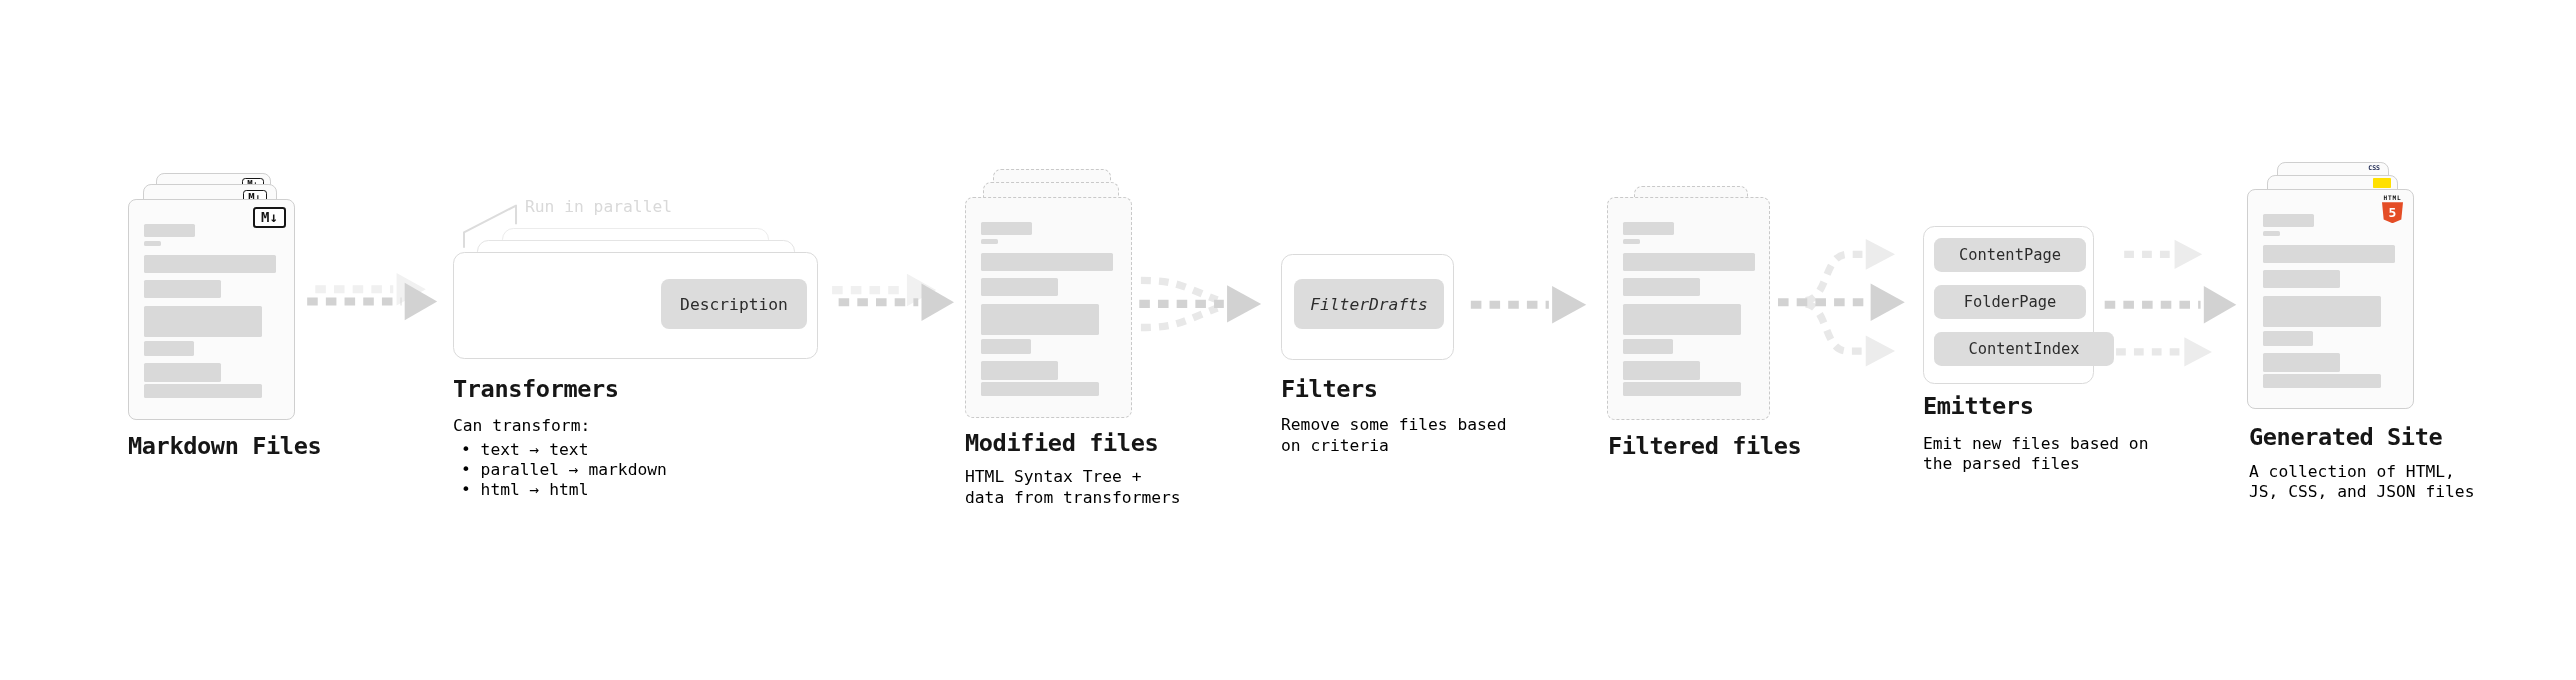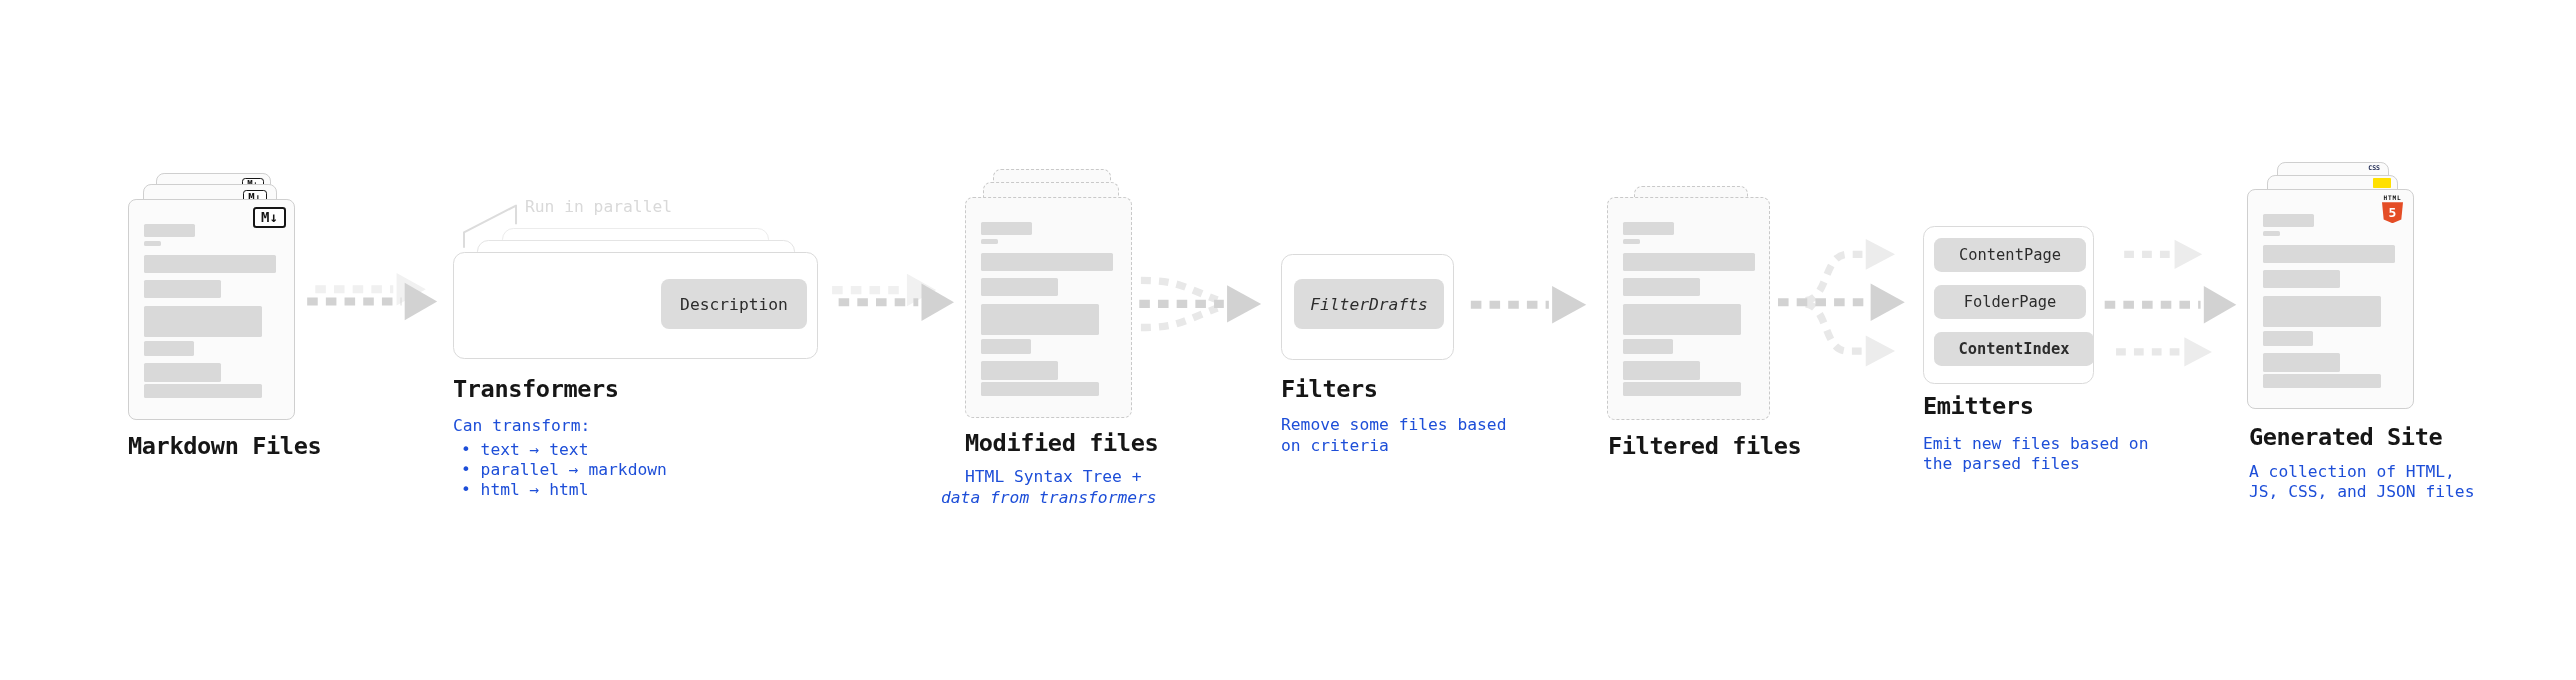--- a/index.html
+++ b/index.html
@@ -38,21 +38,21 @@
   .tbox.l1{border-color:#e4e4e4;}
   .tbox.l2{border-color:#ececec;}
   .pill{position:absolute;background:#dcdcdc;border-radius:8.1px;display:flex;align-items:center;justify-content:center;
     color:#2c2c2c;font-size:16.3px;white-space:nowrap;}
   .pill.l1{background:#e7e7e7;}
   .pill.l2{background:#f0f0f0;}
   .pill.sm{font-size:15.4px;border-radius:7.3px;}
 
   
   .title{position:absolute;font-size:23.6px;font-weight:600;color:#161616;letter-spacing:-0.4px;white-space:nowrap;}
-  .body{position:absolute;font-size:16.3px;line-height:20.3px;color:#1d4ed8;white-space:nowrap;}
+  .body{position:absolute;font-size:16.3px;line-height:20.3px;color:#000000;white-space:nowrap;}
   .callout{position:absolute;font-size:16.3px;color:#d9d9d9;white-space:nowrap;}
 
   
   .dd{stroke:#d2d2d2;stroke-width:10;stroke-dasharray:13 10;fill:none;}
   .hd{fill:#d2d2d2;}
   .dl{stroke:#f0f0f0;stroke-width:10;stroke-dasharray:13 10;fill:none;}
   .hl{fill:#f1f1f1;}
   .dc{stroke:#e8e8e8;stroke-width:9;stroke-dasharray:12 10;fill:none;}
   .hc{fill:#ececec;}
   .leader{stroke:#dcdcdc;stroke-width:2.5;fill:none;stroke-linejoin:round;}
@@ -182,21 +182,21 @@
           <div class="bar" style="top: 80px; width: 77px; height: 18px;"></div>
           <div class="bar" style="top: 106px; width: 118px; height: 31px;"></div>
           <div class="bar" style="top: 141px; width: 50px; height: 15.4px;"></div>
           <div class="bar" style="top: 163px; width: 77px; height: 18.7px;"></div>
           <div class="bar" style="top: 184px; width: 118px; height: 14px;"></div>
         </div>
     </div>
   </div>
   <div class="title" style="left:965px;top:429px;">Modified files</div>
   <div class="body" style="left:965px;top:467px;">HTML Syntax Tree +</div>
-  <div class="body" style="left:941px;top:488px;font-style:italic;">data from transformers</div>
+  <div class="body" style="left:965px;top:488px;">data from transformers</div>
 
   <div class="tbox" style="left:1281px;top:254px;width:173px;height:106px;"></div>
   <div class="pill" style="left:1294px;top:279px;width:150px;height:50px;font-style:italic;">
     <span>FilterDrafts</span>
   </div>
   <div class="title" style="left:1281px;top:375px;">Filters</div>
   <div class="body" style="left:1281px;top:415px;">Remove some files based</div>
   <div class="body" style="left:1281px;top:436px;">on criteria</div>
 
   <div class="stack" style="left:1607px;top:197px;width:163px;height:223px;">
@@ -216,21 +216,21 @@
   </div>
   <div class="title" style="left:1608px;top:432px;">Filtered files</div>
 
   <div class="tbox" style="left:1923px;top:226px;width:171px;height:158px;"></div>
   <div class="pill sm" style="left:1934px;top:238px;width:152px;height:34px;">
     <span>ContentPage</span>
   </div>
   <div class="pill sm" style="left:1934px;top:285px;width:152px;height:34px;">
     <span>FolderPage</span>
   </div>
-  <div class="pill sm" style="left:1934px;top:332px;width:160px;height:34px;font-weight:bold;">
+  <div class="pill sm" style="left:1934px;top:332px;width:180px;height:34px;">
     <span>ContentIndex</span>
   </div>
   <div class="title" style="left:1923px;top:392px;">Emitters</div>
   <div class="body" style="left:1923px;top:434px;text-align:center;">Emit new files based on</div>
   <div class="body" style="left:1923px;top:454px;">the parsed files</div>
 
   <div class="stack" style="left:2247px;top:189px;width:167px;height:220px;">
     <div class="card" style="left:30px;top:-27px;width:112px;height:220px;">
       <span class="cssbadge">CSS</span>
     </div>

